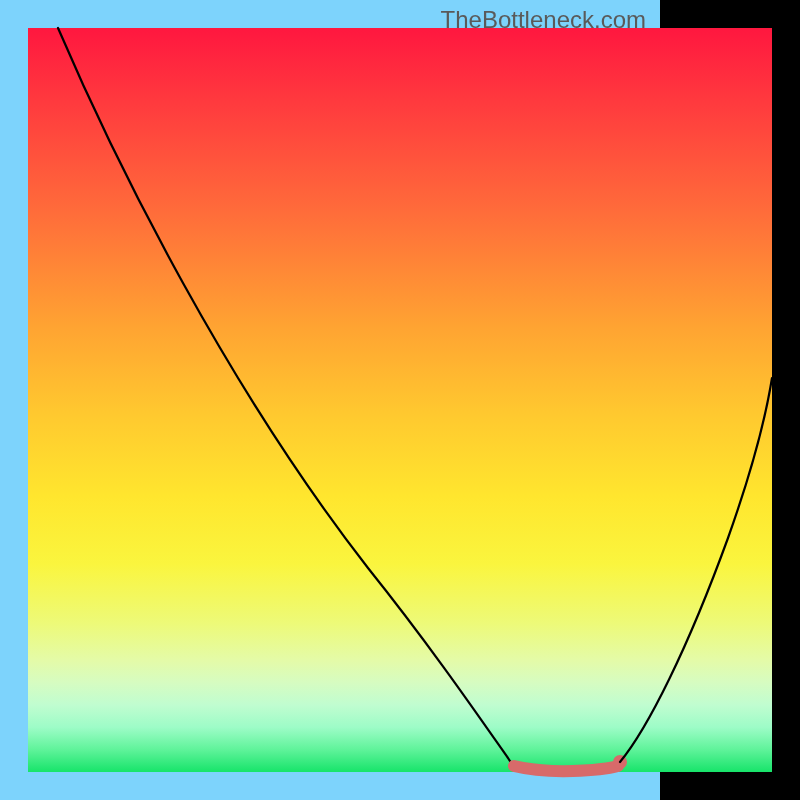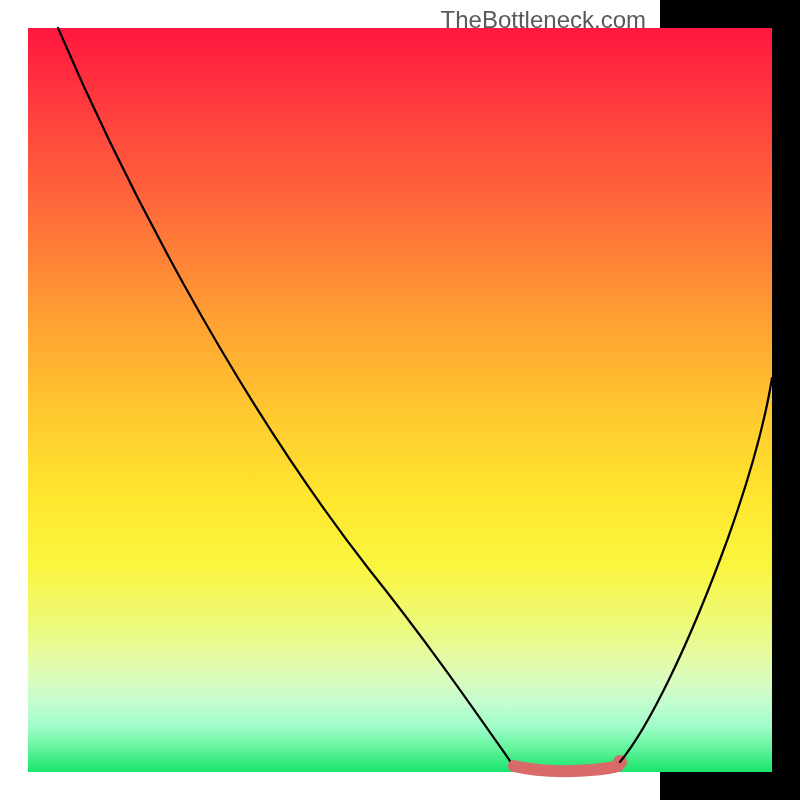--- a/index.html
+++ b/index.html
@@ -8,21 +8,21 @@
     width: 800px;
     height: 800px;
     background: #000;
     overflow: hidden;
     font-family: Arial, Helvetica, sans-serif;
   }
   .frame {
     position: relative;
     width: 660px;
     height: 800px;
-    background: #ffffff;
+    background: #7dd3fc;
   }
   .watermark {
     position: absolute;
     top: 6px;
     right: 14px;
     color: #5a5a5a;
     font-size: 24px;
     letter-spacing: 0px;
     font-weight: 500;
   }

